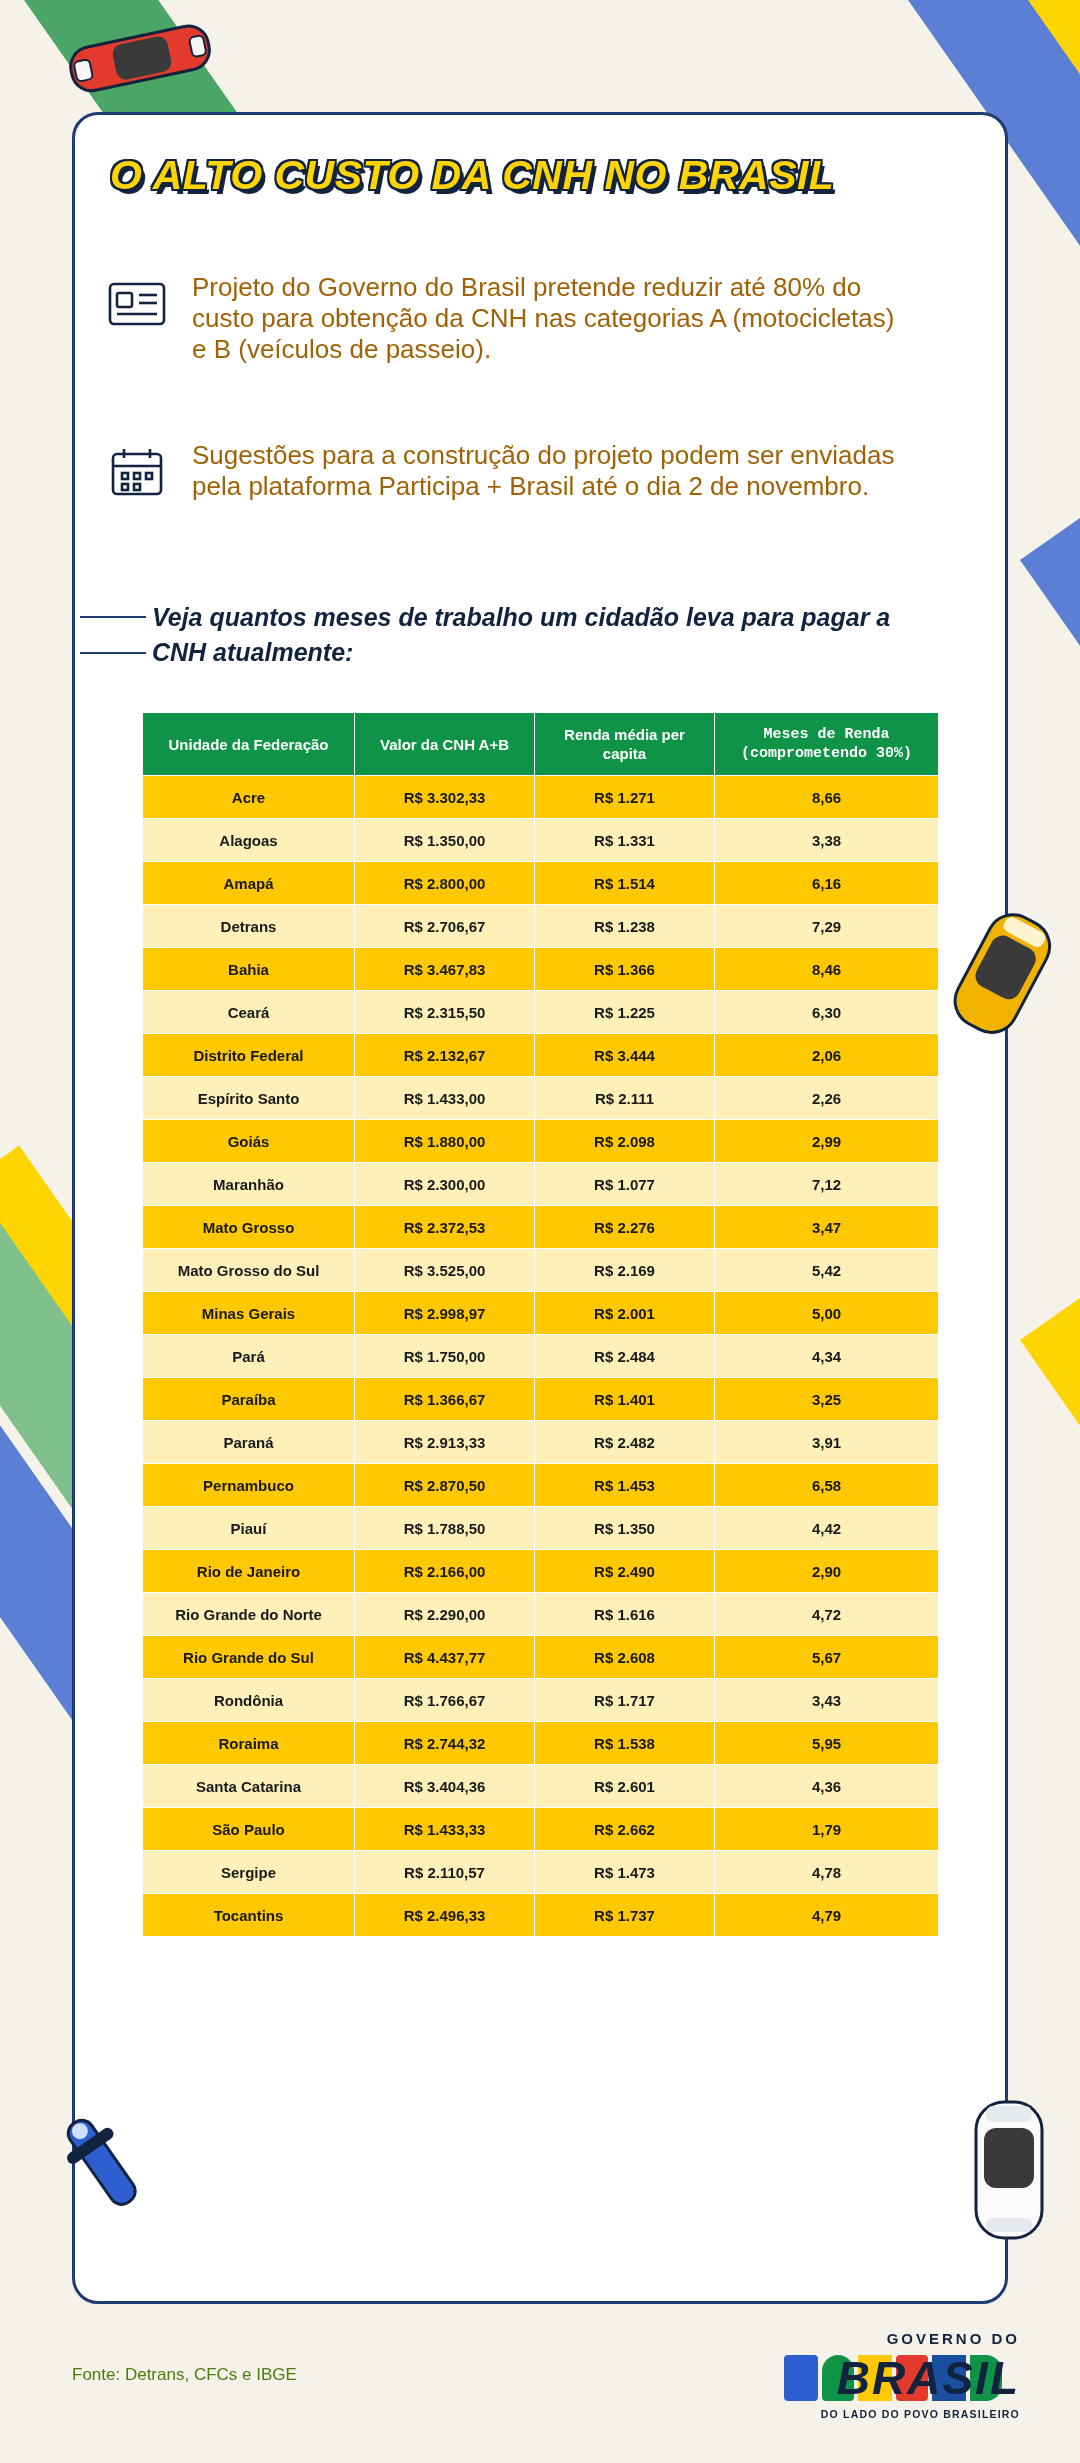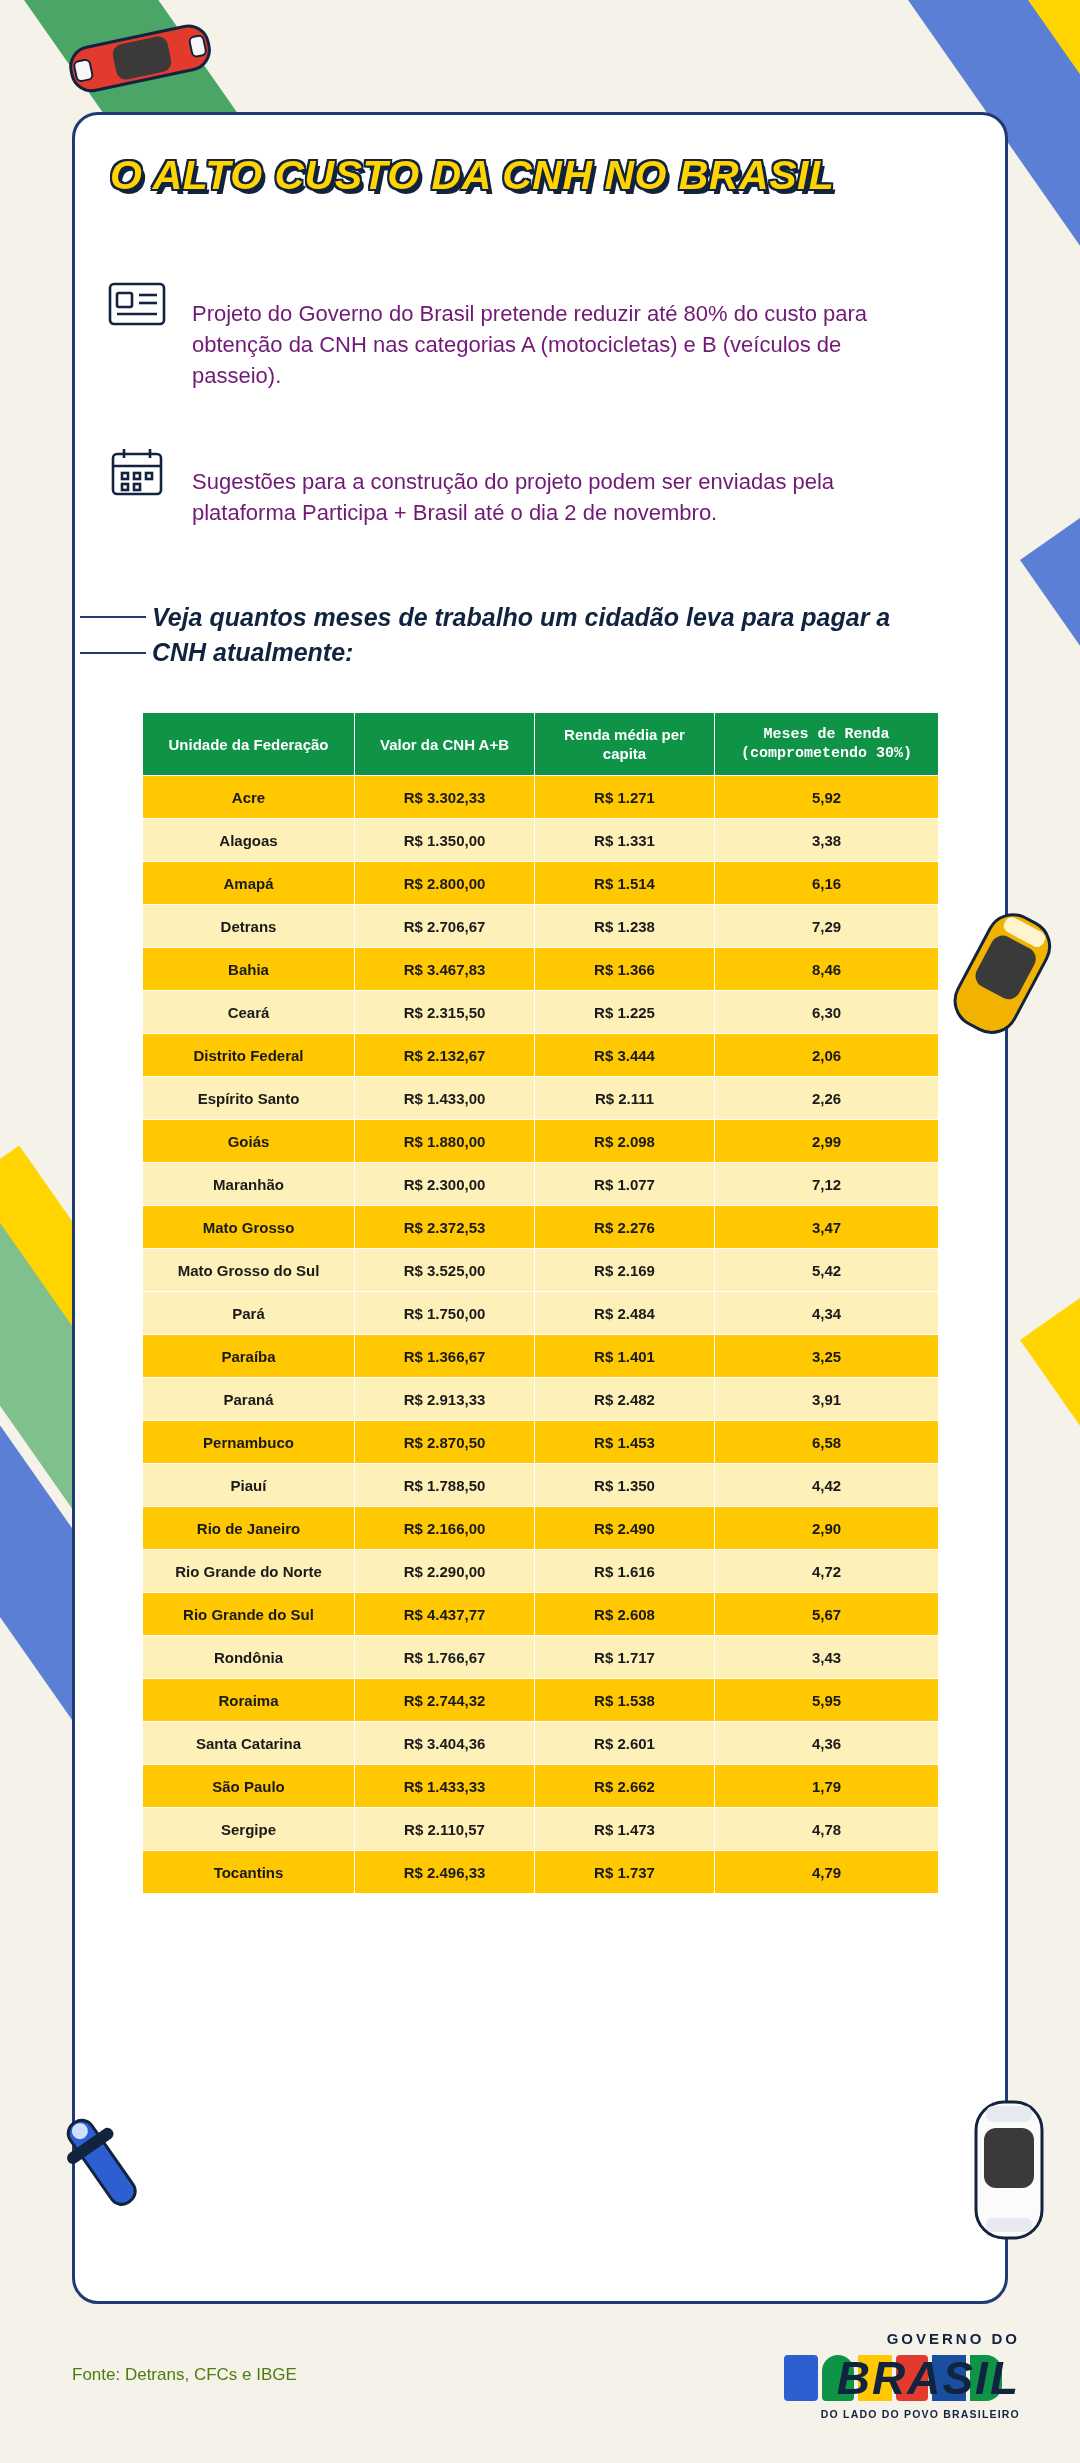--- a/index.html
+++ b/index.html
@@ -69,24 +69,23 @@
   }
   .info-row.one { left: 108px; top: 272px; width: 800px; }
   .info-row.two { left: 108px; top: 440px; width: 800px; }
   .info-icon {
     width: 58px;
     height: 52px;
     flex: 0 0 58px;
     margin-top: 6px;
   }
   .info-text {
-    font-size: 22px;
+    font-size: 26px;
     line-height: 31px;
-    color: #701a75;
-    margin-top: 26px;
+    color: #a16207;
   }
 
   
   .subtitle-wrap {
     position: absolute;
     left: 80px;
     top: 600px;
     width: 860px;
   }
   .subtitle {
@@ -259,21 +258,21 @@
           <th>Valor da CNH A+B</th>
           <th>Renda média per capita</th>
           <th>Meses de Renda (comprometendo 30%)</th>
         </tr>
       </thead>
       <tbody id="table-body">
           <tr class="odd">
             <td>Acre</td>
             <td>R$ 3.302,33</td>
             <td>R$ 1.271</td>
-            <td>5,92</td>
+            <td>8,66</td>
           </tr>
           <tr class="even">
             <td>Alagoas</td>
             <td>R$ 1.350,00</td>
             <td>R$ 1.331</td>
             <td>3,38</td>
           </tr>
           <tr class="odd">
             <td>Amapá</td>
             <td>R$ 2.800,00</td>
@@ -326,20 +325,26 @@
             <td>Mato Grosso</td>
             <td>R$ 2.372,53</td>
             <td>R$ 2.276</td>
             <td>3,47</td>
           </tr>
           <tr class="even">
             <td>Mato Grosso do Sul</td>
             <td>R$ 3.525,00</td>
             <td>R$ 2.169</td>
             <td>5,42</td>
+          </tr>
+          <tr class="odd">
+            <td>Minas Gerais</td>
+            <td>R$ 2.998,97</td>
+            <td>R$ 2.001</td>
+            <td>5,00</td>
           </tr>
           <tr class="even">
             <td>Pará</td>
             <td>R$ 1.750,00</td>
             <td>R$ 2.484</td>
             <td>4,34</td>
           </tr>
           <tr class="odd">
             <td>Paraíba</td>
             <td>R$ 1.366,67</td>

